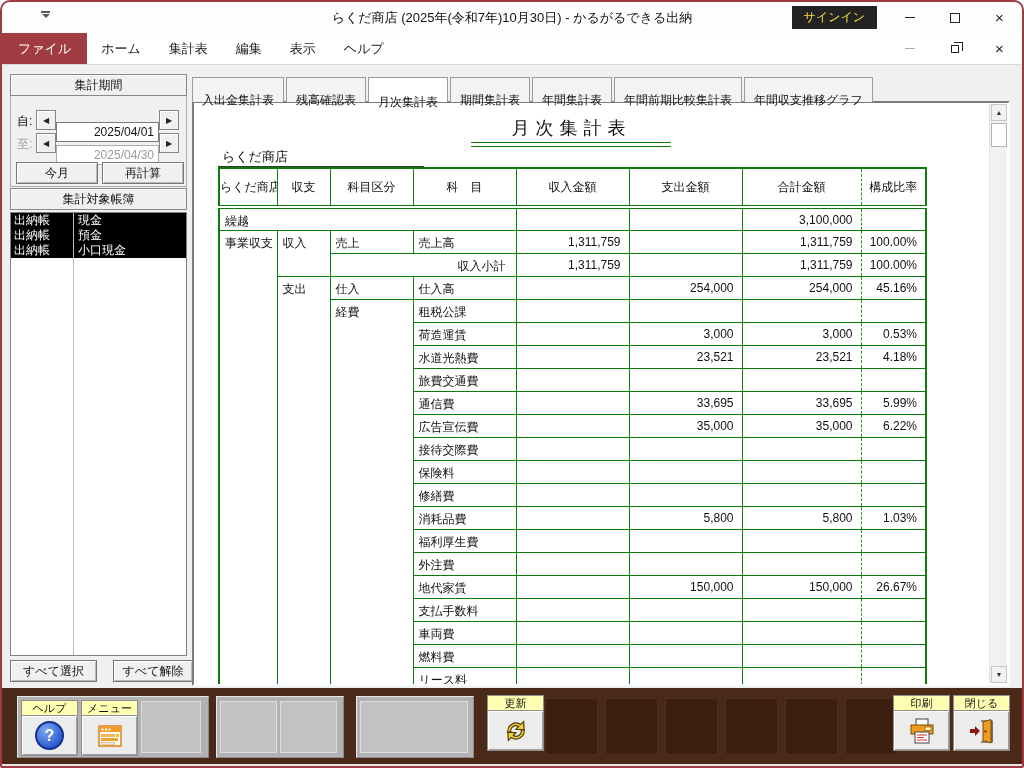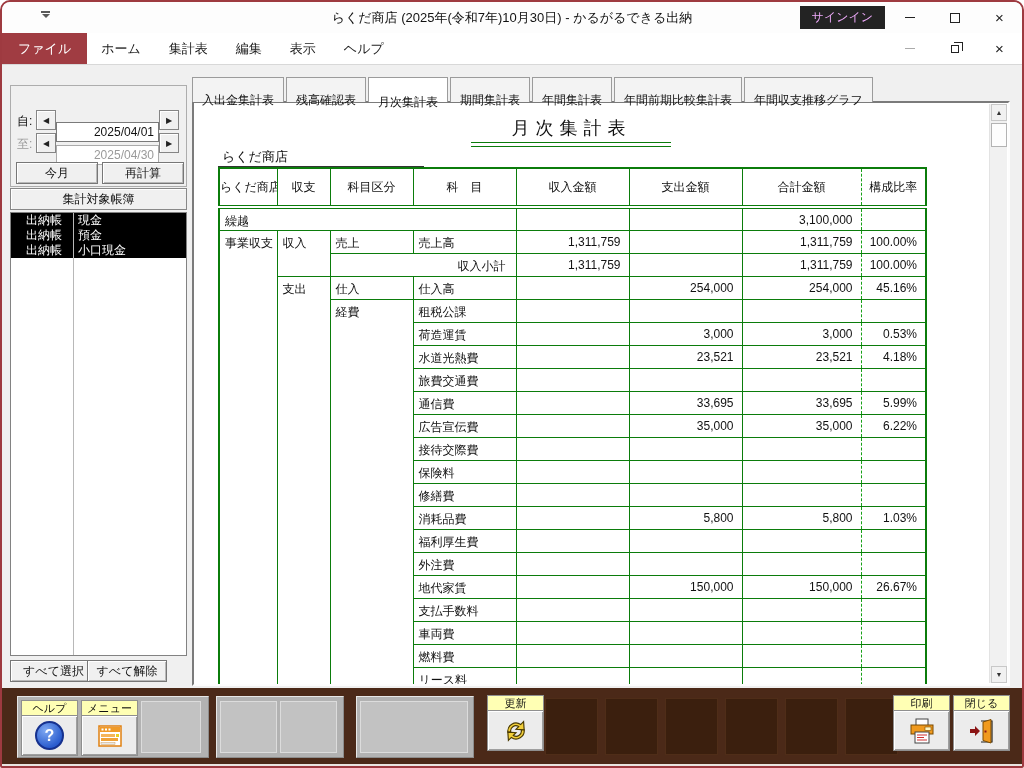--- a/index.html
+++ b/index.html
@@ -6,21 +6,21 @@
   html,body { width:1024px; height:768px; background:#fff; font-family:"Liberation Sans","DejaVu Sans",sans-serif; }
   .window { position:relative; width:1024px; height:768px; border:2px solid #9E3A40; border-radius:10px 10px 2px 2px; overflow:hidden; background:#F0F0F0; }
 
   
   .titlebar { position:relative; height:31px; background:#FDFDFD; border-radius:8px 8px 0 0; }
   .qat-icon { position:absolute; left:38px; top:9px; width:11px; display:flex; flex-direction:column; align-items:center; cursor:pointer; }
   .qat-icon .bar { width:9px; border-top:2px solid #5A5A5A; }
   .qat-icon .tri { width:0; height:0; margin-top:1px; border-left:4px solid transparent; border-right:4px solid transparent; border-top:4px solid #5A5A5A; }
   .win-title { position:absolute; left:0; right:0; top:0; height:31px; line-height:31px; text-align:center; font-size:13px; color:#111; }
   .tb-right { position:absolute; right:0; top:0; height:31px; display:flex; align-items:center; }
-  .signin { background:#232323; color:#f0abfc; font-size:12px; padding:3px 12px; margin-right:2px; cursor:pointer; }
+  .signin { background:#232323; color:#fde047; font-size:12px; padding:3px 12px; margin-right:10px; cursor:pointer; }
   .capbtn { width:45px; height:31px; display:flex; align-items:center; justify-content:center; cursor:pointer; color:#222; }
   .glyph-min { width:10px; border-top:1px solid #222; }
   .glyph-max { width:10px; height:10px; border:1px solid #222; }
   .glyph-close { font-size:15px; line-height:1; }
   .glyph-restore { position:relative; width:8px; height:8px; border:1px solid #222; background:#fff; }
   .glyph-restore::before { content:""; position:absolute; left:2px; top:-4px; width:8px; height:8px; border-top:1px solid #222; border-right:1px solid #222; }
   .disabled-glyph { border-color:#AAAAAA !important; color:#AAAAAA !important; }
 
   
   .menubar { position:relative; height:32px; background:#FFFFFF; border-bottom:1px solid #D8D8D8; display:flex; align-items:stretch; }
@@ -35,21 +35,21 @@
   .sidebar { position:absolute; left:6px; top:0; width:181px; bottom:0; }
   .s-groupbox { position:absolute; left:2px; top:19px; width:177px; height:102px; border:1px solid #ADADAD; }
   .s-hdr { position:absolute; left:2px; width:177px; height:22px; background:#F0F0F0; border:1px solid #888; box-shadow:inset 1px 1px 0 #fff; text-align:center; line-height:20px; font-size:12px; color:#111; }
   .hdr-period { top:8px; }
   .hdr-books { top:122px; }
   .s-label { position:absolute; font-size:12px; color:#111; }
   .spinbtn { position:absolute; width:20px; height:20px; background:#F0F0F0; border:1px solid #858585; box-shadow:inset 1px 1px 0 #fff; font-size:8px; display:flex; align-items:center; justify-content:center; color:#222; cursor:pointer; }
   .datefield { position:absolute; width:103px; height:20px; background:#fff; border:1px solid #7A7A7A; font-size:12px; text-align:right; padding-right:4px; color:#111; font-family:"Liberation Sans","DejaVu Sans",sans-serif;margin-top:12px; }
   .dis { color:#9A9A9A !important; border-color:#ABABAB !important; }
   .sbtn { position:absolute; height:22px; background:#F0F0F0; border:1px solid #777; box-shadow:inset 1px 1px 0 #fff, inset -1px -1px 0 #B9B9B9; font-size:12px; text-align:center; line-height:20px; color:#111; cursor:pointer; }
-  .listbox { position:absolute; left:2px; top:146px; width:177px; height:444px; background:#fff; border:1px solid #828282; overflow:hidden;text-align:center; }
+  .listbox { position:absolute; left:2px; top:146px; width:177px; height:444px; background:#fff; border:1px solid #828282; overflow:hidden; }
   .lb-divider { position:absolute; left:62px; top:0; bottom:0; width:1px; background:#B8B8B8; z-index:2; }
   .lb-item { position:relative; display:flex; height:15px; line-height:15px; font-size:12px; background:#000; color:#fff; cursor:pointer; }
   .lb-item .c1 { width:63px; padding-left:3px; }
   .lb-item .c2 { padding-left:4px; }
 
   
   .main { position:absolute; left:188px; top:0; right:12px; bottom:0; }
   .tabs { position:absolute; left:2px; top:11px; height:25px; display:flex; align-items:flex-end; z-index:3; }
   .tab { height:21px; padding:12px 9px; margin-right:2px; background:#F3F3F3; border:1px solid #9B9B9B; border-bottom:none; font-size:12px; line-height:20px; color:#111; cursor:pointer; white-space:nowrap; }
   .tab.active { height:25px; line-height:24px; background:#fff; position:relative; z-index:4; }
@@ -141,20 +141,21 @@
       <div class="capbtn">
           <span class="glyph-close">×</span>
         </div>
     </div>
   </div>
 
   <div class="content">
 
     <div class="sidebar">
       <div class="s-groupbox"></div>
+      <div class="s-hdr hdr-period">集計期間</div>
 
       <div class="s-label" style="left:9px; top:47px;">自:</div>
       <div class="spinbtn" style="left:28px; top:44px;">
           <span>◀</span>
         </div>
       <input class="datefield" style="left: 48px; top: 44px;" readonly="" value="2025/04/01">
       <div class="spinbtn" style="left:151px; top:44px;">
           <span>▶</span>
         </div>
 
@@ -181,21 +182,21 @@
             <span class="c1">出納帳</span>
             <span class="c2">預金</span>
           </div>
           <div class="lb-item">
             <span class="c1">出納帳</span>
             <span class="c2">小口現金</span>
           </div>
         </div>
 
       <div class="sbtn" style="left:2px; top:594px; width:87px;">すべて選択</div>
-      <div class="sbtn" style="left:79px; top:594px; width:80px;">すべて解除</div>
+      <div class="sbtn" style="left:105px; top:594px; width:80px;">すべて解除</div>
     </div>
 
     <div class="main">
       <div class="tabs">
           <div class="tab">入出金集計表</div>
           <div class="tab">残高確認表</div>
           <div class="tab active">月次集計表</div>
           <div class="tab">期間集計表</div>
           <div class="tab">年間集計表</div>
           <div class="tab">年間前期比較集計表</div>

